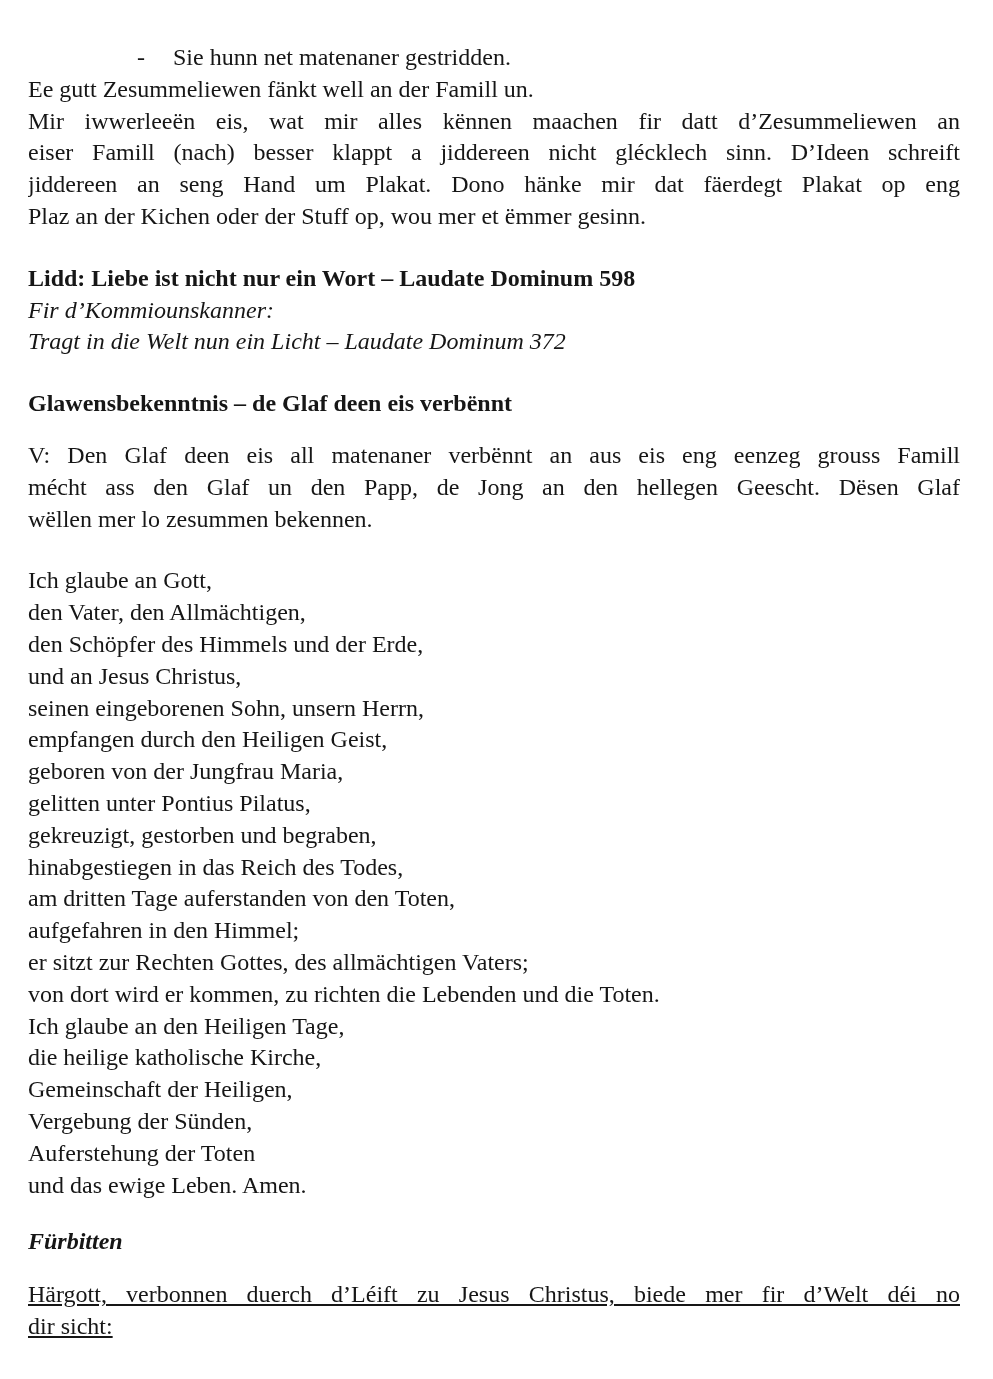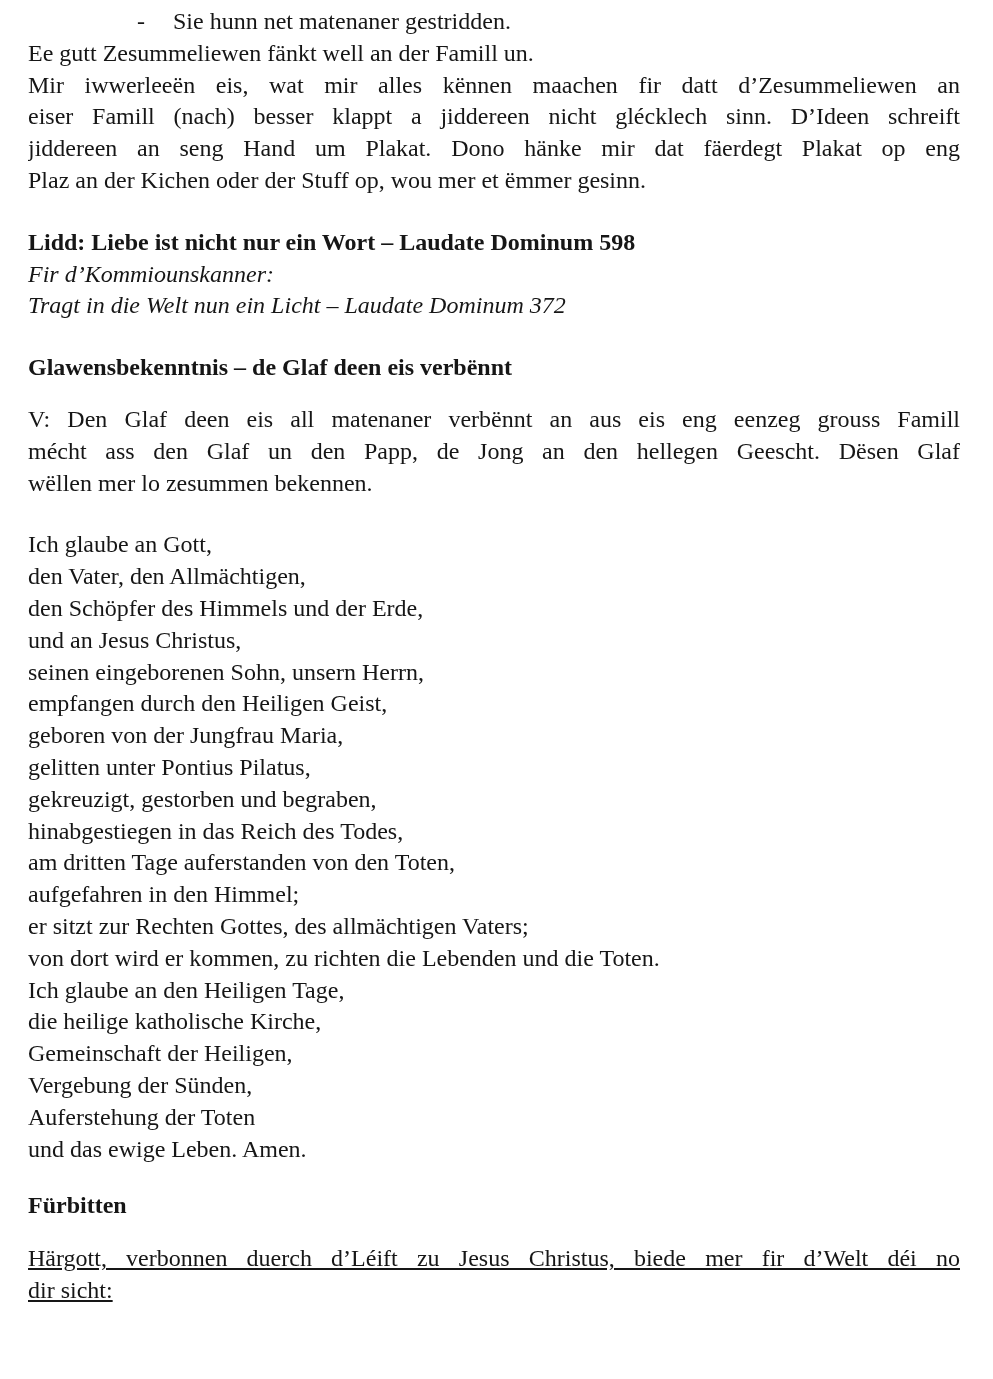--- a/index.html
+++ b/index.html
@@ -20,27 +20,27 @@
   }
   .just {
     white-space: normal;
     text-align: justify;
     text-align-last: justify;
     overflow: hidden;
     height: 31.8px;
   }
   .bold { font-weight: bold; }
   .bolditalic { font-weight: normal; font-style: italic; }
-  .bullet-line { padding-left: 109px; }
+  .bullet-line { padding-left: 109px; margin-top: 36px; }
   .bullet-text { margin-left: 28px; }
   .song-block   { margin-top: 30px; }
   .creed-heading { margin-top: 30px; }
   .creed-intro  { margin-top: 20px; }
   .creed-body   { margin-top: 30px; }
-  .fuerbitten-heading { margin-top: 25px; }
+  .fuerbitten-heading { margin-top: 25px; font-style: italic; }
   .intercession { margin-top: 21px; text-decoration: underline; }
 </style>
 </head>
 <body>
 
 <div>
 
   <div class="line bullet-line">
     <span>-</span><span class="bullet-text">Sie hunn net matenaner gestridden.</span>
   </div>

